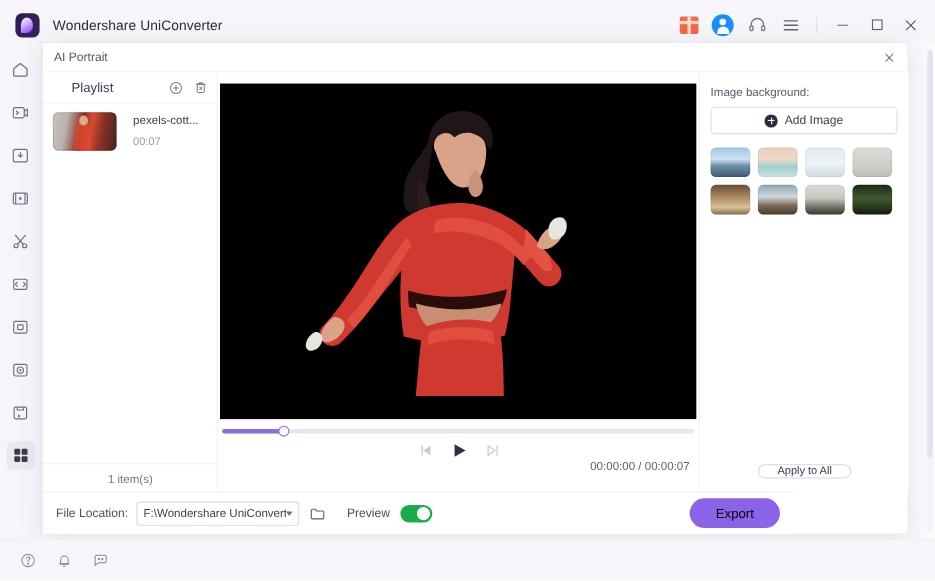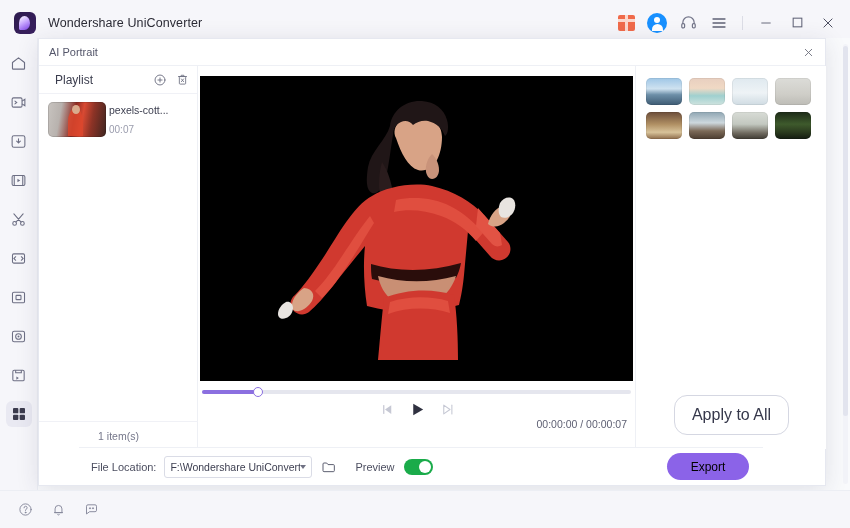--- a/index.html
+++ b/index.html
@@ -132,28 +132,28 @@
 
   
   .playlist {
     position: absolute; left: 0; top: 27px;
     width: 159px; height: 383px;
     border-right: 1px solid #eef0f5;
     background: #fff;
   }
   .pl-head {
     height: 28px; display: flex; align-items: center;
-    padding: 0 8px 0 16px; border-bottom: 1px solid #f0f1f6;
+    padding: 0 8px 0 26px; border-bottom: 1px solid #f0f1f6;
   }
   .pl-title { font-size: 12px; color: #3a3c4d; }
   .pl-actions { margin-left: auto; display: flex; gap: 9px; }
   .pl-actions span { color:#6e7082; cursor:pointer; display:flex; }
 
   .pl-item {
-    display: flex; align-items: center; gap: 3px;
+    display: flex; align-items: center; gap: 15px;
     padding: 8px 8px 8px 9px; cursor: pointer;
   }
   .pl-thumb {
     width: 58px; height: 35px; border-radius: 5px; flex: none;
     background: linear-gradient(100deg,#c8c4c0 0%,#b8b2ae 22%,#8e2b22 45%,#d94a33 58%,#8d3326 74%,#3d2520 100%);
     position: relative; overflow: hidden;
     box-shadow: inset 0 0 0 1px rgba(0,0,0,.12);
   }
   .pl-thumb::before {
     content:""; position:absolute; left:20px; top:6px; width:15px; height:28px;
@@ -255,29 +255,29 @@
   }
   .img-tile {
     width: 36px; height: 27px; border-radius: 5px; cursor: pointer;
     box-shadow: inset 0 0 0 1px rgba(0,0,0,.06);
   }
   .apply-all-wrap {
     position: absolute; left: 0; bottom: 14px; width: 191px;
     display: flex; justify-content: center;
   }
   .apply-all {
-    padding: 10px 17px; border: 1px solid #d5d7e2; border-radius: 13px;
-    font-size: 16px; color: #35374a; background: #fff; cursor: pointer;
+    padding: 0 17px; border: 1px solid #d5d7e2; border-radius: 13px;
+    font-size: 10px; color: #35374a; background: #fff; cursor: pointer;
   }
 
   
   .modal-foot {
     position: absolute; left: 0; bottom: 0; width: 684px; height: 38px;
     border-top: 1px solid #eef0f5; display: flex; align-items: center;
-    padding: 0 14px 0 12px; background: #fff; margin-left: 40px;
+    padding: 0 14px 0 12px; background: #fff;
   }
   .fl-label { font-size: 11px; color: #4c4e60; margin-right: 8px; }
   .fl-select {
     width: 148px; height: 22px; border: 1px solid #dadce6; border-radius: 3px;
     display: flex; align-items: center; padding: 0 5px; background: #fff; cursor: pointer;
   }
   .fl-value {
     font-size: 10.5px; color: #3c3e50; flex: 1;
     white-space: nowrap; overflow: hidden;
   }
@@ -523,20 +523,27 @@
               </svg>
           </div>
         </div>
         <div class="ptime">00:00:00 / 00:00:07</div>
       </div>
     </div>
 
     <div class="settings">
 
 
+      <div class="img-sec">
+        <div class="sec-label">Image background:</div>
+        <div class="add-image">
+          <span class="plus-ic"></span>
+          <span>Add Image</span>
+        </div>
+      </div>
 
       <div class="img-grid">
         <div class="img-tile" style="background:linear-gradient(180deg,#9ec6e6 0%,#cfe2f0 40%,#6d8fa8 62%,#3d5a72 100%)"></div>
         <div class="img-tile" style="background:linear-gradient(180deg,#e8cfc0 0%,#f0d9c4 38%,#9fd0cf 66%,#cfe3df 100%)"></div>
         <div class="img-tile" style="background:linear-gradient(180deg,#dfe9ef 0%,#eef3f6 55%,#cfdbe2 100%)"></div>
         <div class="img-tile" style="background:linear-gradient(180deg,#dcdcd8 0%,#cfcec8 60%,#bdbcb6 100%)"></div>
         <div class="img-tile" style="background:linear-gradient(180deg,#6b4d3a 0%,#b08f63 45%,#d8c39a 75%,#8d6b4a 100%)"></div>
         <div class="img-tile" style="background:linear-gradient(180deg,#8fa6b3 0%,#cdd8dd 40%,#7c6a58 70%,#4b3c30 100%)"></div>
         <div class="img-tile" style="background:linear-gradient(180deg,#d8dcd6 0%,#c3c8c0 45%,#6f6a5f 78%,#3e3a33 100%)"></div>
         <div class="img-tile" style="background:linear-gradient(180deg,#1d2a18 0%,#3e5a2c 45%,#2a3a1e 75%,#131a10 100%)"></div>

